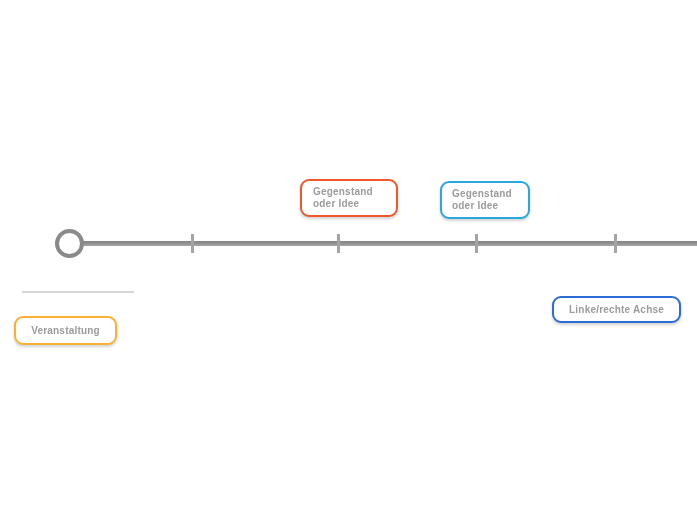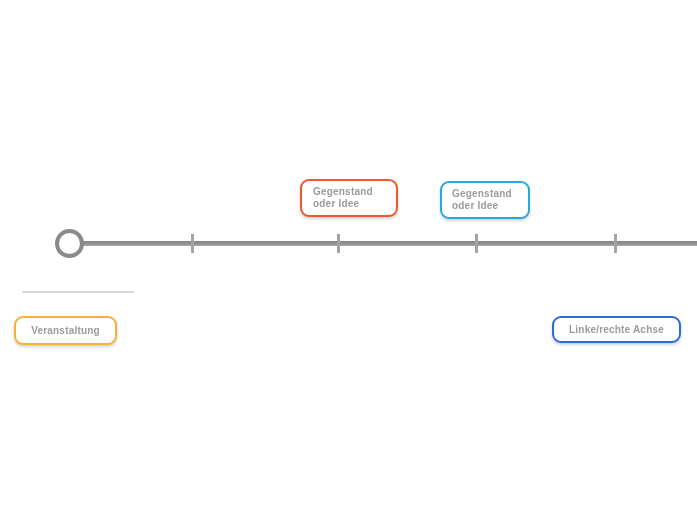--- a/index.html
+++ b/index.html
@@ -96,21 +96,21 @@
     left: 14px;
     top: 302px;
     width: 103px;
     height: 29px;
     border-color: #fbb034;
     justify-content: center;
     margin-top: 14px;
   }
   .topic.axis-topic {
     left: 552px;
-    top: 316px;
+    top: 296px;
     width: 129px;
     height: 27px;
     border-color: #2b6cd6;
     justify-content: center;
   }
 </style>
 </head>
 <body>
 
 <div class="stage">

